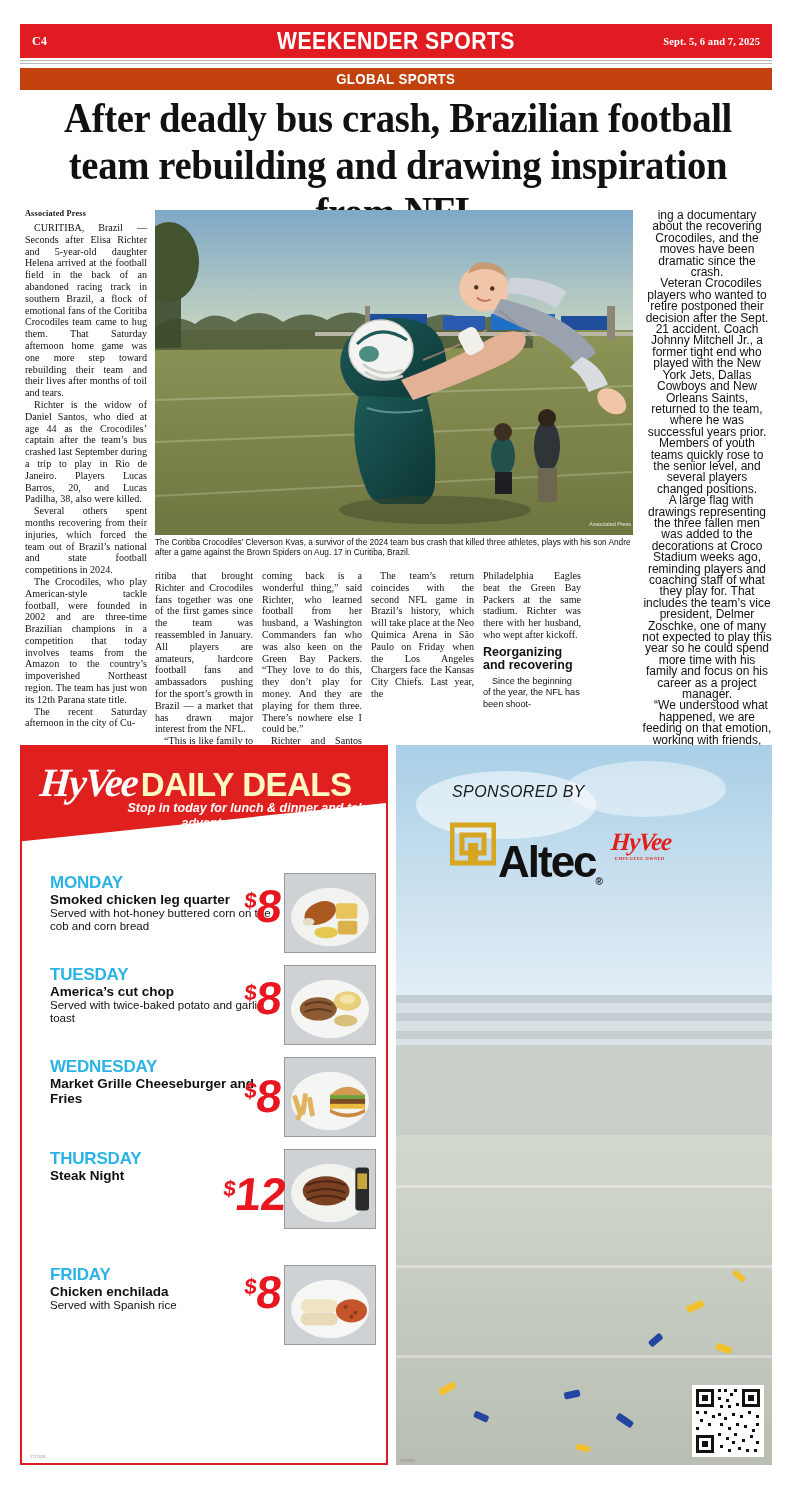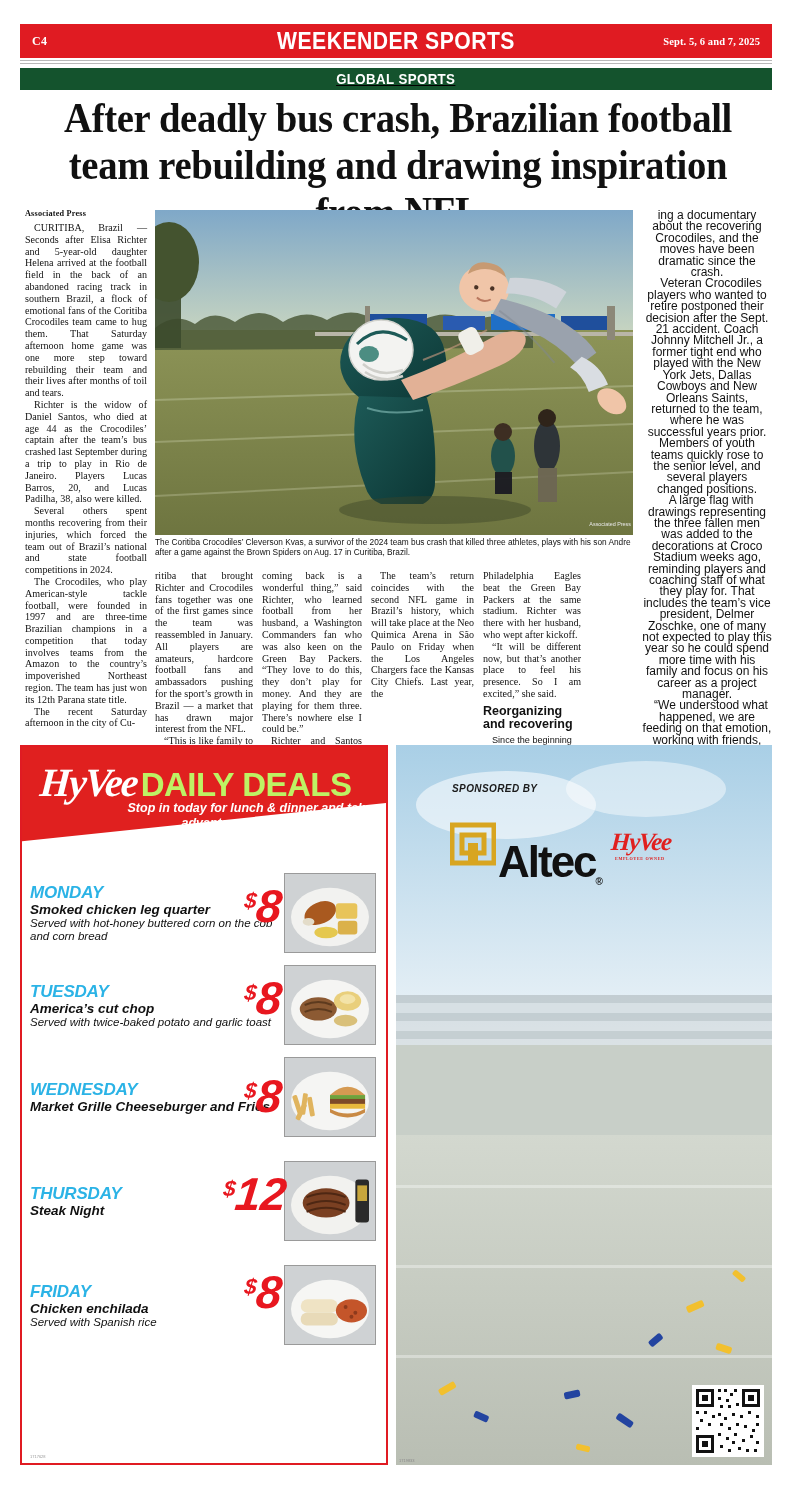--- a/index.html
+++ b/index.html
@@ -31,21 +31,21 @@
     color: #fff; font-family: "Liberation Serif", serif; font-weight: bold;
     font-size: 10.5px; letter-spacing: .1px; z-index: 2;
   }
   .rule-thin {
     position: absolute; left: 20px; width: 752px; height: 1px; background: #b9b9b9;
   }
 
   
   .section-banner {
     position: absolute; left: 20px; top: 68px; width: 752px; height: 22px;
-    background: #14532d; display: flex; align-items: center; justify-content: center; text-decoration: underline;
+    background: #c2410c; display: flex; align-items: center; justify-content: center;
   }
   .section-banner span {
     color: #fff; font-family: "Liberation Sans", sans-serif; font-weight: bold;
     font-size: 14px; letter-spacing: .4px; transform: scaleX(.95);
   }
 
   
   .headline {
     position: absolute; left: 22px; top: 94px; width: 752px;
     font-family: "Liberation Serif", serif;
@@ -133,31 +133,31 @@
   .hv-logo-row {
     position: absolute; left: 18px; top: 12px; display: flex; align-items: baseline; z-index: 3;
   }
   .hv-logo {
     font-family: "Liberation Serif", serif; font-weight: bold;
     font-size: 40px; color: #fff; font-style: italic;
     letter-spacing: -2px; transform: skewX(-4deg);
   }
   .hv-deals {
     font-family: "Liberation Sans", sans-serif; font-weight: bold;
-    font-size: 33px; color: #bef264; letter-spacing: -.5px; margin-left: 4px;
+    font-size: 33px; color: #fef9c3; letter-spacing: -.5px; margin-left: 4px;
   }
   .hv-sub {
     position: absolute; right: 14px; top: 54px; width: 280px; z-index: 3;
     font-family: "Liberation Sans", sans-serif; font-weight: bold; font-style: italic;
     font-size: 12.5px; line-height: 15px; color: #fff; text-align: right;
   }
 
   .deal {
-    position: relative; display: flex; align-items: center;
-    padding: 6px 10px 6px 8px; min-height: 92px; font-style: italic;
+    position: relative; display: flex; align-items: flex-start;
+    padding: 6px 10px 6px 28px; min-height: 92px;
   }
   .deal-text { flex: 1; padding-right: 4px; }
   .deal-day {
     font-family: "Liberation Sans", sans-serif; font-weight: bold;
     font-size: 17px; color: #2bb3e6; letter-spacing: -.2px; line-height: 19px;
   }
   .deal-name {
     font-family: "Liberation Sans", sans-serif; font-weight: bold;
     font-size: 13.5px; line-height: 15px; color: #111;
   }
@@ -184,22 +184,22 @@
 
   
   .ad-pickem {
     position: absolute; left: 396px; top: 745px; width: 376px; height: 720px;
     overflow: hidden; background: #e9eef2;
   }
   .pk-bg { position: absolute; inset: 0; }
   .pk-bg svg { width: 100%; height: 100%; display: block; }
   .pk-sponsored {
     position: absolute; left: 56px; top: 38px; z-index: 3;
-    font-family: "Liberation Sans", sans-serif; font-weight: bold; font-style: italic;
-    font-size: 10px; color: #1a1a1a; letter-spacing: .4px;
+    font-family: "Liberation Sans", sans-serif; font-weight: normal; font-style: italic;
+    font-size: 16px; color: #1a1a1a; letter-spacing: .4px;
   }
   .pk-altec-row {
     position: absolute; left: 54px; top: 56px; z-index: 3; display: flex; align-items: center;
   }
   .altec-mark { width: 46px; height: 46px; }
   .altec-word {
     font-family: "Liberation Sans", sans-serif; font-weight: bold;
     font-size: 44px; color: #111; letter-spacing: -2px; margin-left: 2px; margin-top: 36px;
   }
   .altec-reg { font-size: 10px; vertical-align: bottom; }
@@ -321,41 +321,40 @@
 </div>
 <div class="photo-credit">Associated Press</div>
 <div class="caption">The Coritiba Crocodiles’ Cleverson Kvas, a survivor of the 2024 team bus crash that killed three athletes, plays with his son Andre after a game against the Brown Spiders on Aug. 17 in Curitiba, Brazil.</div>
 
 <div class="byline">Associated Press</div>
 
 <div class="col" id="col1">
   <p class="first">CURITIBA, Brazil — Seconds after Elisa Richter and 5-year-old daughter Helena arrived at the football field in the back of an abandoned racing track in southern Brazil, a flock of emotional fans of the Coritiba Crocodiles team came to hug them. That Saturday afternoon home game was one more step toward rebuilding their team and their lives after months of toil and tears.</p>
   <p>Richter is the widow of Daniel Santos, who died at age 44 as the Crocodiles’ captain after the team’s bus crashed last September during a trip to play in Rio de Janeiro. Players Lucas Barros, 20, and Lucas Padilha, 38, also were killed.</p>
   <p>Several others spent months recovering from their injuries, which forced the team out of Brazil’s national and state football competitions in 2024.</p>
-  <p>The Crocodiles, who play American-style tackle football, were founded in 1997 and are three-time Brazilian champions in a competition that today involves teams from the Amazon to the country’s impoverished Northeast region. The team has just won its 12th Parana state title.</p>
+  <p>The Crocodiles, who play American-style tackle football, were founded in 2002 and are three-time Brazilian champions in a competition that today involves teams from the Amazon to the country’s impoverished Northeast region. The team has just won its 12th Parana state title.</p>
   <p>The recent Saturday afternoon in the city of Cu-</p>
 </div>
 
 <div class="col" id="col2">
   <p style="text-indent:0">ritiba that brought Richter and Crocodiles fans together was one of the first games since the team was reassembled in January. All players are amateurs, hardcore football fans and ambassadors pushing for the sport’s growth in Brazil — a market that has drawn major interest from the NFL.</p>
   <p>“This is like family to us. We feel Daniel’s presence here. And the team</p>
 </div>
 
 <div class="col" id="col3">
   <p style="text-indent:0">coming back is a wonderful thing,” said Richter, who learned football from her husband, a Washington Commanders fan who was also keen on the Green Bay Packers. “They love to do this, they don’t play for money. And they are playing for them three. There’s nowhere else I could be.”</p>
   <p>Richter and Santos met in Curitiba, a city 860 kilometers (530 miles) south of Rio, while the two oth-</p>
 </div>
 
 <div class="col" id="col4">
   <p>The team’s return coincides with the second NFL game in Brazil’s history, which will take place at the Neo Quimica Arena in São Paulo on Friday when the Los Angeles Chargers face the Kansas City Chiefs. Last year, the</p>
 </div>
 
 <div class="col" id="col5">
   <p style="text-indent:0">Philadelphia Eagles beat the Green Bay Packers at the same stadium. Richter was there with her husband, who wept after kickoff.</p>
-  <p>“It will be different now, but that’s another place to feel his presence. So I am excited,” she said.</p>
   <div class="subhead">Reorganizing and recovering</div>
   <p class="sans-inline">Since the beginning of the year, the NFL has been shoot-</p>
 </div>
 
 <div class="col-sans" id="col7">
   <p style="text-indent:0">ing a documentary about the recovering Crocodiles, and the moves have been dramatic since the crash.</p>
   <p>Veteran Crocodiles players who wanted to retire postponed their decision after the Sept. 21 accident. Coach Johnny Mitchell Jr., a former tight end who played with the New York Jets, Dallas Cowboys and New Orleans Saints, returned to the team, where he was successful years prior. Members of youth teams quickly rose to the senior level, and several players changed positions.</p>
   <p>A large flag with drawings representing the three fallen men was added to the decorations at Croco Stadium weeks ago, reminding players and coaching staff of what they play for. That includes the team’s vice president, Delmer Zoschke, one of many not expected to play this year so he could spend more time with his family and focus on his career as a project manager.</p>
   <p>“We understood what happened, we are feeding on that emotion, working with friends, speaking to psychologists and putting it all out in the sport. I am glad this is a contact sport so we can let everything out,” Zoschke said after a 21-0 victory against local rivals Brown Spiders. “It is an honor to continue doing this to honor their memory as this sport grows so much.”</p>
 </div>

